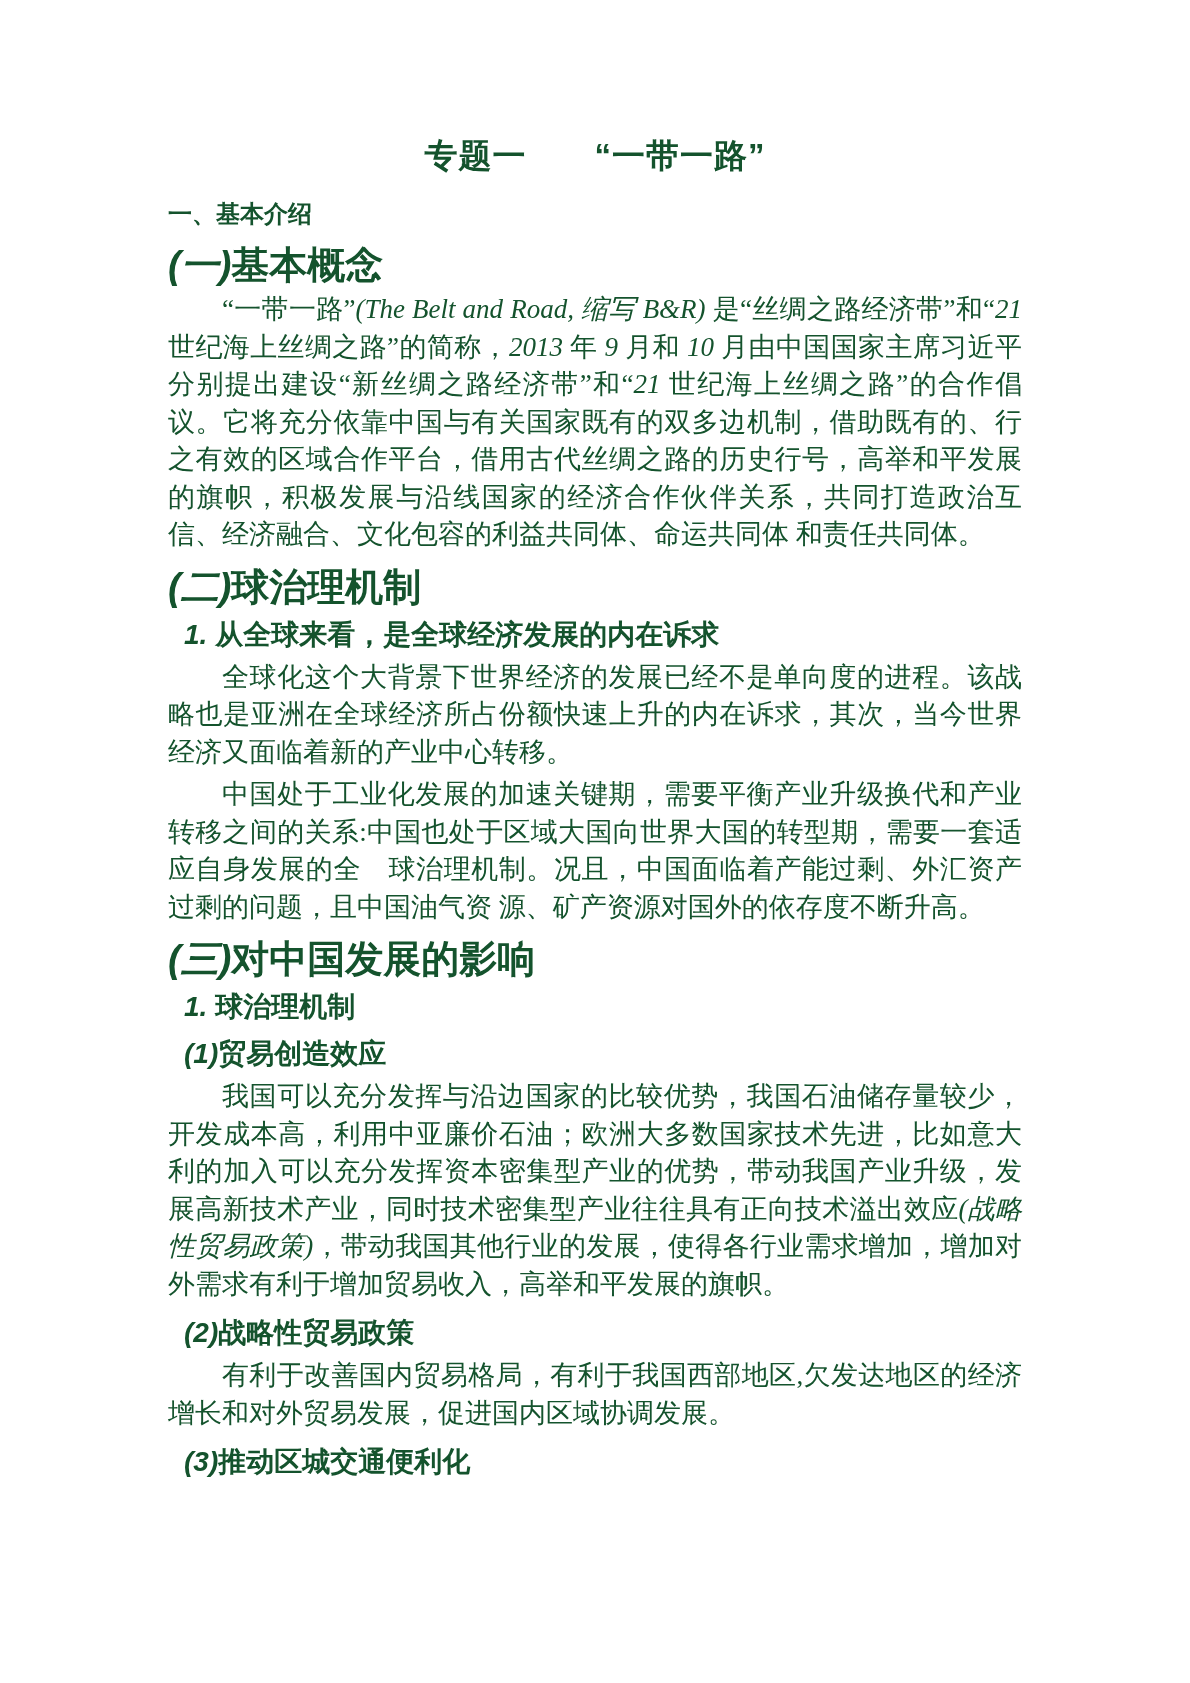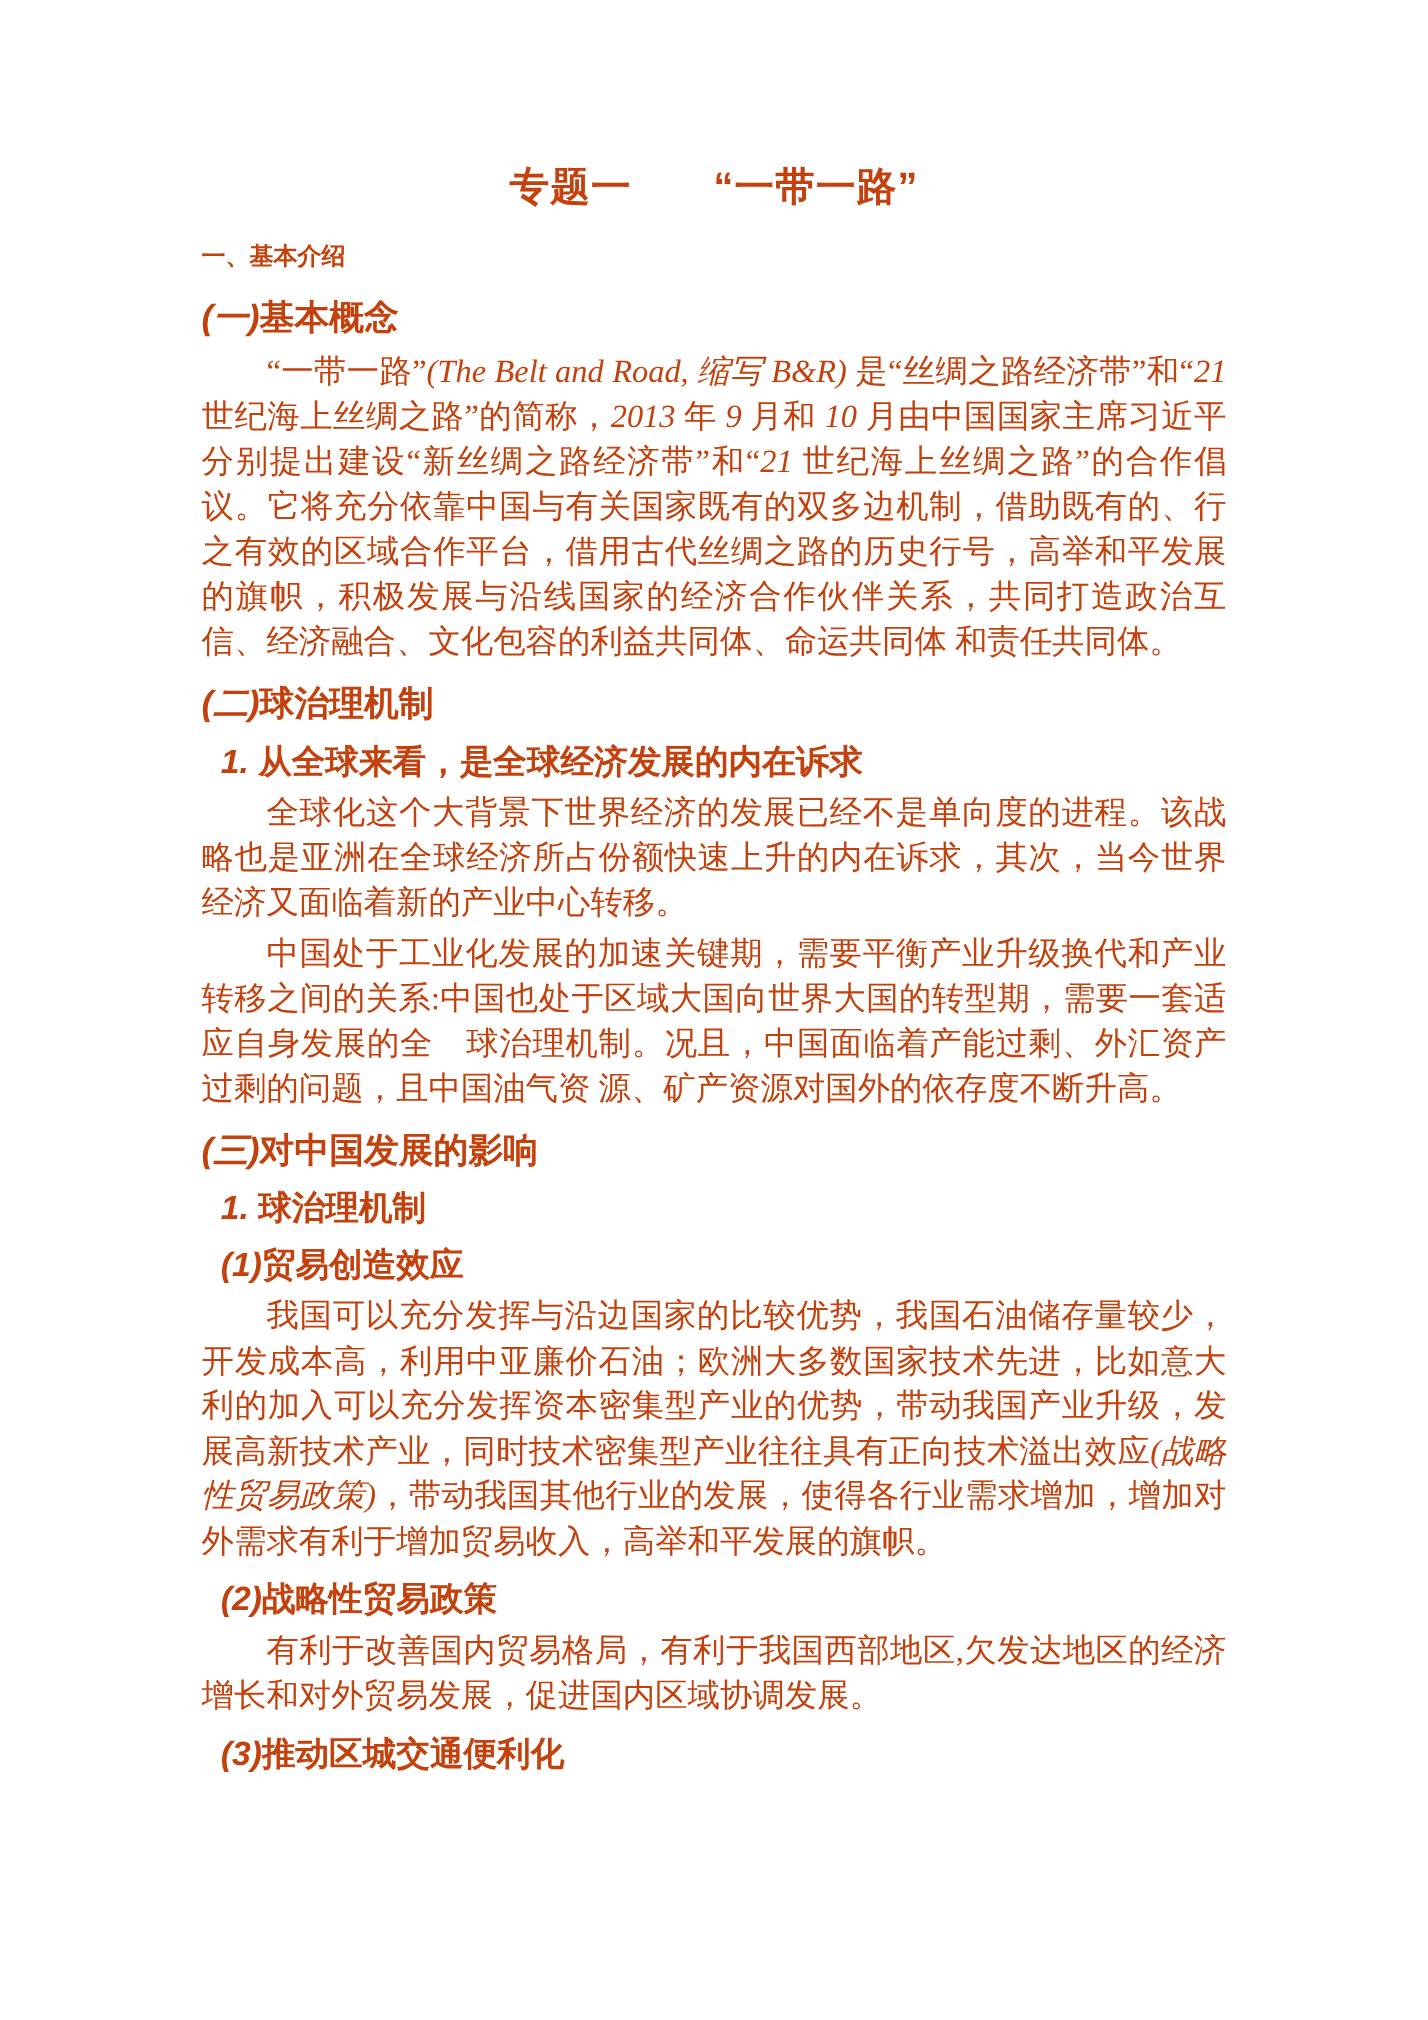--- a/index.html
+++ b/index.html
@@ -7,47 +7,47 @@
     margin: 0;
     padding: 0;
     background: #ffffff;
   }
   .page {
     position: relative;
     width: 1190px;
     height: 1683px;
     margin: 0 auto;
     background: #ffffff;
-    color: #c2410c;
+    color: #14532d;
     box-sizing: border-box;
     padding: 136px 168px 0 168px;
     overflow: hidden;
   }
   .doc-title {
     text-align: center;
     font-family: "Liberation Sans", "DejaVu Sans", sans-serif;
     font-weight: 900;
     font-size: 33px;
     line-height: 40px;
     letter-spacing: 1px;
     margin: 0 0 20px 0;
     white-space: pre-wrap;
   }
   .blk { white-space: pre-wrap; }
   .blk.h1 {
     font-family: "Liberation Sans", "DejaVu Sans", sans-serif;
     font-weight: 900;
-    font-size: 20px;
+    font-size: 24px;
     line-height: 36px;
     margin: 18px 0 8px 0;
   }
   .blk.h2 {
     font-family: "Liberation Sans", "DejaVu Sans", sans-serif;
     font-weight: 900;
-    font-size: 29px;
+    font-size: 38px;
     line-height: 35px;
     margin: 16px 0 8px 0;
   }
   .blk.h3 {
     font-family: "Liberation Sans", "DejaVu Sans", sans-serif;
     font-weight: 900;
     font-size: 28px;
     line-height: 34px;
     margin: 13px 0 7px 16px;
   }

